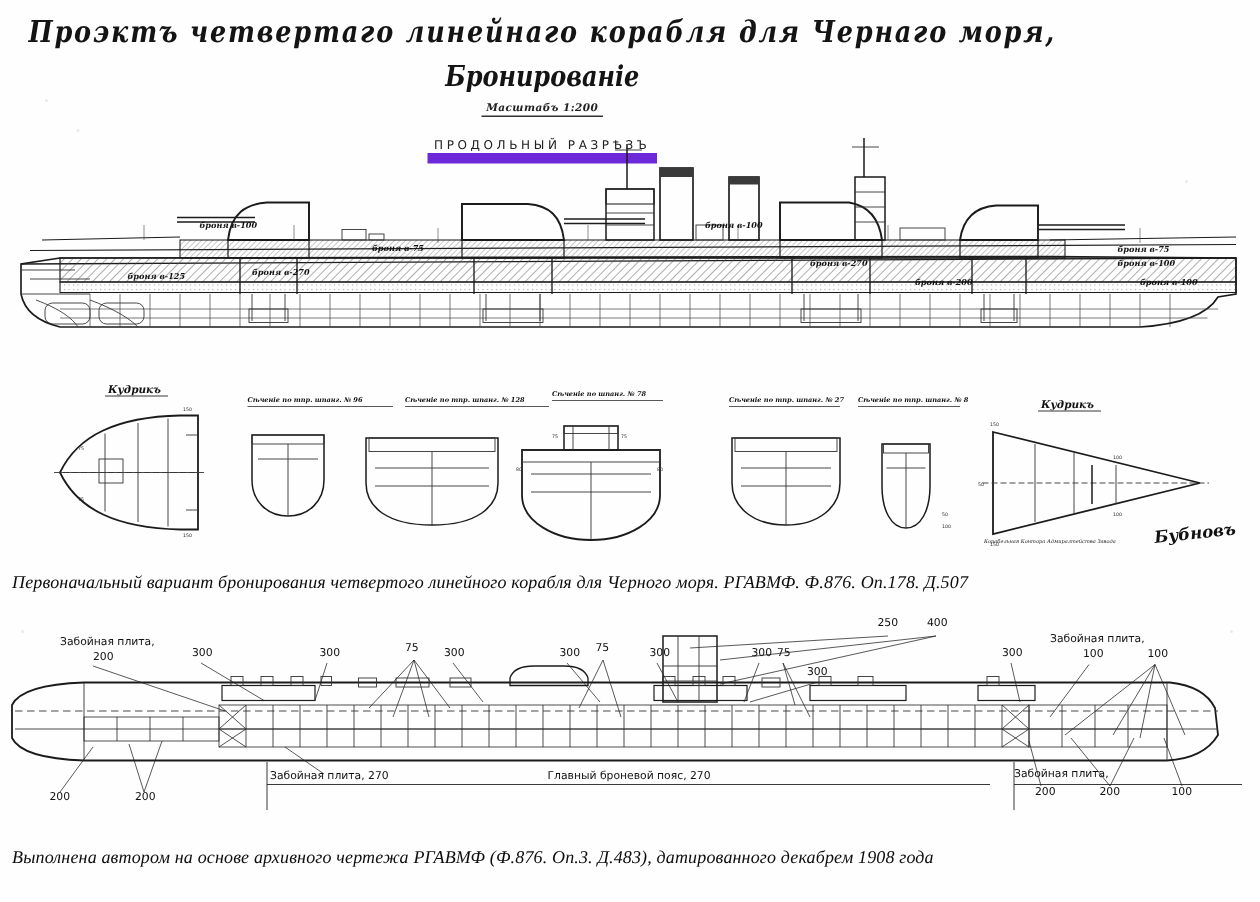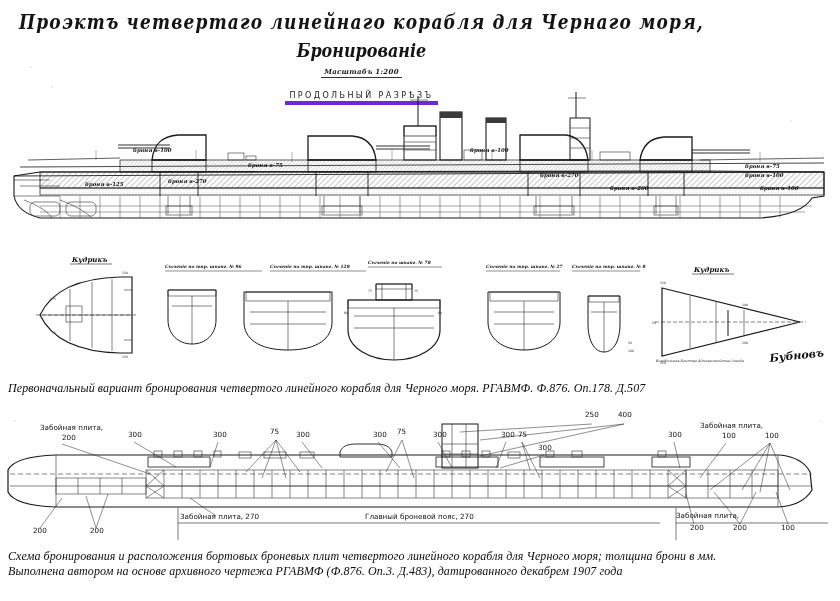--- a/index.html
+++ b/index.html
@@ -29,21 +29,21 @@
   .t-scale{
     font-family:"DejaVu Serif",serif;
     font-size:7px;font-style:italic;font-weight:700;color:#222;
     margin-top:7px;letter-spacing:.3px;
     display:inline-block;border-bottom:1px solid #333;padding:0 3px 1px;
   }
   .t-sect{
     font-family:"DejaVu Sans",sans-serif;
     font-size:8px;letter-spacing:2.4px;color:#222;
     margin-top:13px;display:inline-block;
-    border-bottom:4px solid #6d28d9;padding:0 4px 1px;
+    border-bottom:7px solid #6d28d9;padding:0 4px 1px;
   }
 
   
   .caption{
     position:absolute;left:8px;
     font-family:"Liberation Serif",serif;
     font-size:12px;font-style:italic;color:#0d0d0d;
     letter-spacing:.1px;white-space:nowrap;
   }
   #caption-1{top:381px;}
@@ -406,22 +406,21 @@
       <text class="lbl-s" x="90" y="533">200</text>
       <text class="lbl-s" x="180" y="519">Забойная плита, 270</text>
       <text class="lbl-s" x="365" y="519">Главный броневой пояс, 270</text>
       <text class="lbl-s" x="676" y="518">Забойная плита,</text>
       <text class="lbl-s" x="690" y="530">200</text>
       <text class="lbl-s" x="733" y="530">200</text>
       <text class="lbl-s" x="781" y="530">100</text>
     </g>
   </svg>
 
-  <div class="caption" id="caption-2a">Схема бронирования и расположения бортовых броневых плит четвертого линейного корабля для Черного моря; толщина брони в мм.</div>
-  <div class="caption" id="caption-2b">Выполнена автором на основе архивного чертежа РГАВМФ (Ф.876. Оп.3. Д.483), датированного декабрем 1907 года</div>
+  <div class="caption" id="caption-2b">Выполнена автором на основе архивного чертежа РГАВМФ (Ф.876. Оп.3. Д.483), датированного декабрем 1908 года</div>
 
   <div class="speck" style="left:30px;top:66px;width:2px;height:2px;"></div>
   <div class="speck" style="left:51px;top:86px;width:2px;height:2px;"></div>
   <div class="speck" style="left:790px;top:120px;width:2px;height:2px;"></div>
   <div class="speck" style="left:820px;top:420px;width:2px;height:2px;"></div>
   <div class="speck" style="left:14px;top:420px;width:2px;height:2px;"></div>
 
 </div>
 
 </body></html>

